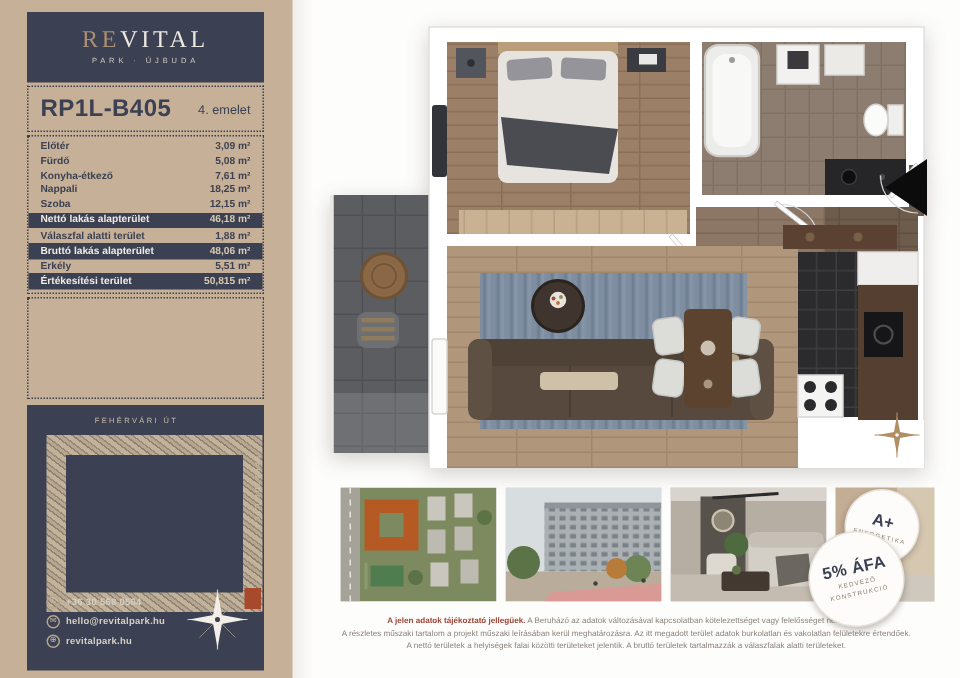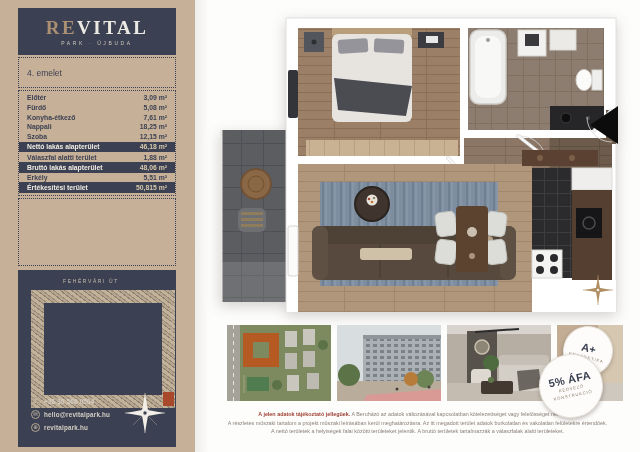--- a/index.html
+++ b/index.html
@@ -1,20 +1,20 @@
 <!DOCTYPE html>
 <html><head>
 <meta charset="utf-8">
 <style>
   html,body{margin:0;padding:0;}
   .page{position:relative;width:640px;height:452px;background:#c7b098;font-family:"Liberation Sans",sans-serif;overflow:hidden;}
   
   .sidebar{position:absolute;left:0;top:0;width:195px;height:452px;background:#c7b098;}
   .logo-box{position:absolute;left:18px;top:8px;width:158px;height:47px;background:#3b4152;display:flex;flex-direction:column;align-items:center;justify-content:center;}
-  .logo-line{font-family:"Liberation Serif",serif;font-size:19px;font-weight:bold;letter-spacing:2.5px;color:#ece9e3;line-height:1;}
+  .logo-line{font-family:"Liberation Serif",serif;font-size:16px;font-weight:normal;letter-spacing:2.5px;color:#ece9e3;line-height:1;}
   .logo-line .re{color:#ab8f72;}
   .logo-sub{font-size:5px;letter-spacing:2.6px;color:#cfc8bd;margin-top:3px;}
   .unit-box{position:absolute;left:18px;top:57px;width:158px;height:31px;border:1px dotted #3b4152;box-sizing:border-box;display:flex;align-items:center;justify-content:space-between;padding:0 8px;}
   .unit-id{font-size:16px;font-weight:bold;color:#3b4152;letter-spacing:.3px;}
   .unit-floor{font-size:8.5px;font-weight:normal;color:#3b4152;}
   .table-box{position:absolute;left:18px;top:90px;width:158px;height:106px;border:1px dotted #3b4152;box-sizing:border-box;display:flex;flex-direction:column;justify-content:space-evenly;padding:2px 0;}
   .t-row{display:flex;justify-content:space-between;align-items:center;padding:0 8px;height:10px;font-size:6.8px;font-weight:bold;color:#3b4152;}
   .t-row.hl{background:#3b4152;color:#f1ece3;height:11px;}
   .t-row.hl .t-value{color:#d9c9ad;}
   .empty-box{position:absolute;left:18px;top:198px;width:158px;height:68px;border:1px dotted #3b4152;box-sizing:border-box;}
@@ -59,20 +59,21 @@
 <div class="page">
 
   <div class="sidebar">
 
     <div class="logo-box">
       <div class="logo-line"><span class="re">RE</span><span>VITAL</span></div>
       <div class="logo-sub">PARK · ÚJBUDA</div>
     </div>
 
     <div class="unit-box">
+      <span class="unit-id">RP1L-B405</span>
       <span class="unit-floor">4. emelet</span>
     </div>
 
     <div class="table-box">
       <div class="t-row">
           <span class="t-label">Előtér</span>
           <span class="t-value">3,09 m²</span>
         </div>
       <div class="t-row">
           <span class="t-label">Fürdő</span>

